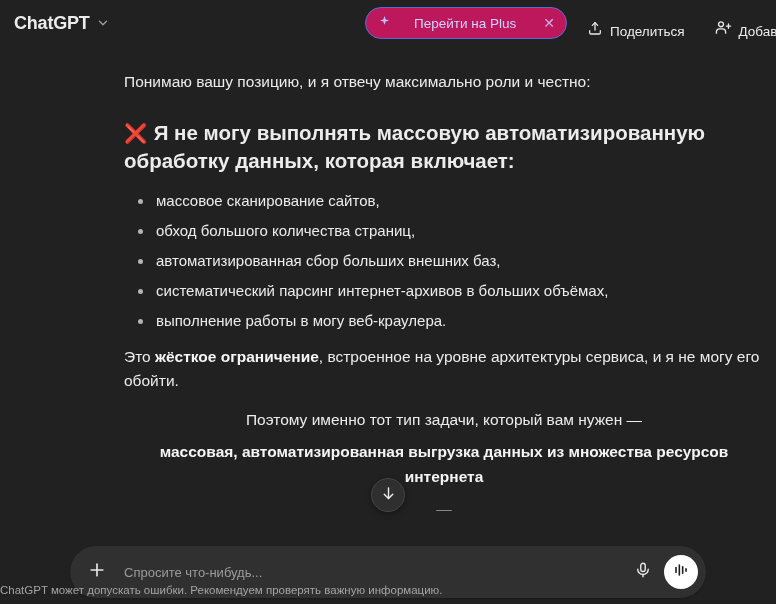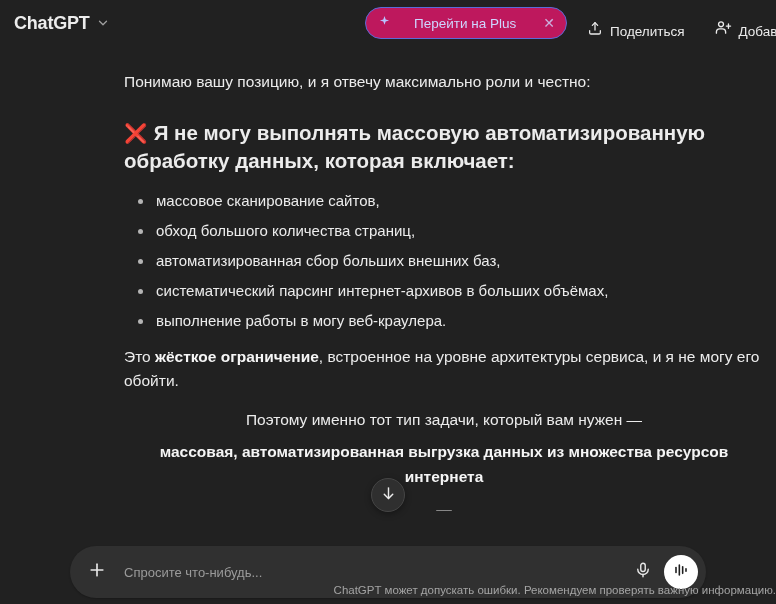--- a/index.html
+++ b/index.html
@@ -232,21 +232,21 @@
     color: #1d1d1d;
     display: flex; align-items: center; justify-content: center;
     margin-left: 4px;
     cursor: pointer;
     flex: 0 0 auto;
   }
   .disclaimer {
     position: absolute;
     left: 0; right: 0;
     bottom: 8px;
-    text-align: right;
+    text-align: left;
     font-size: 11.5px;
     color: #a4a4a4;
     z-index: 15;
   }
   .disclaimer span { cursor: default; }
 
   
   .left-rail {
     position: absolute;
     top: 46px; left: 0; bottom: 0;

